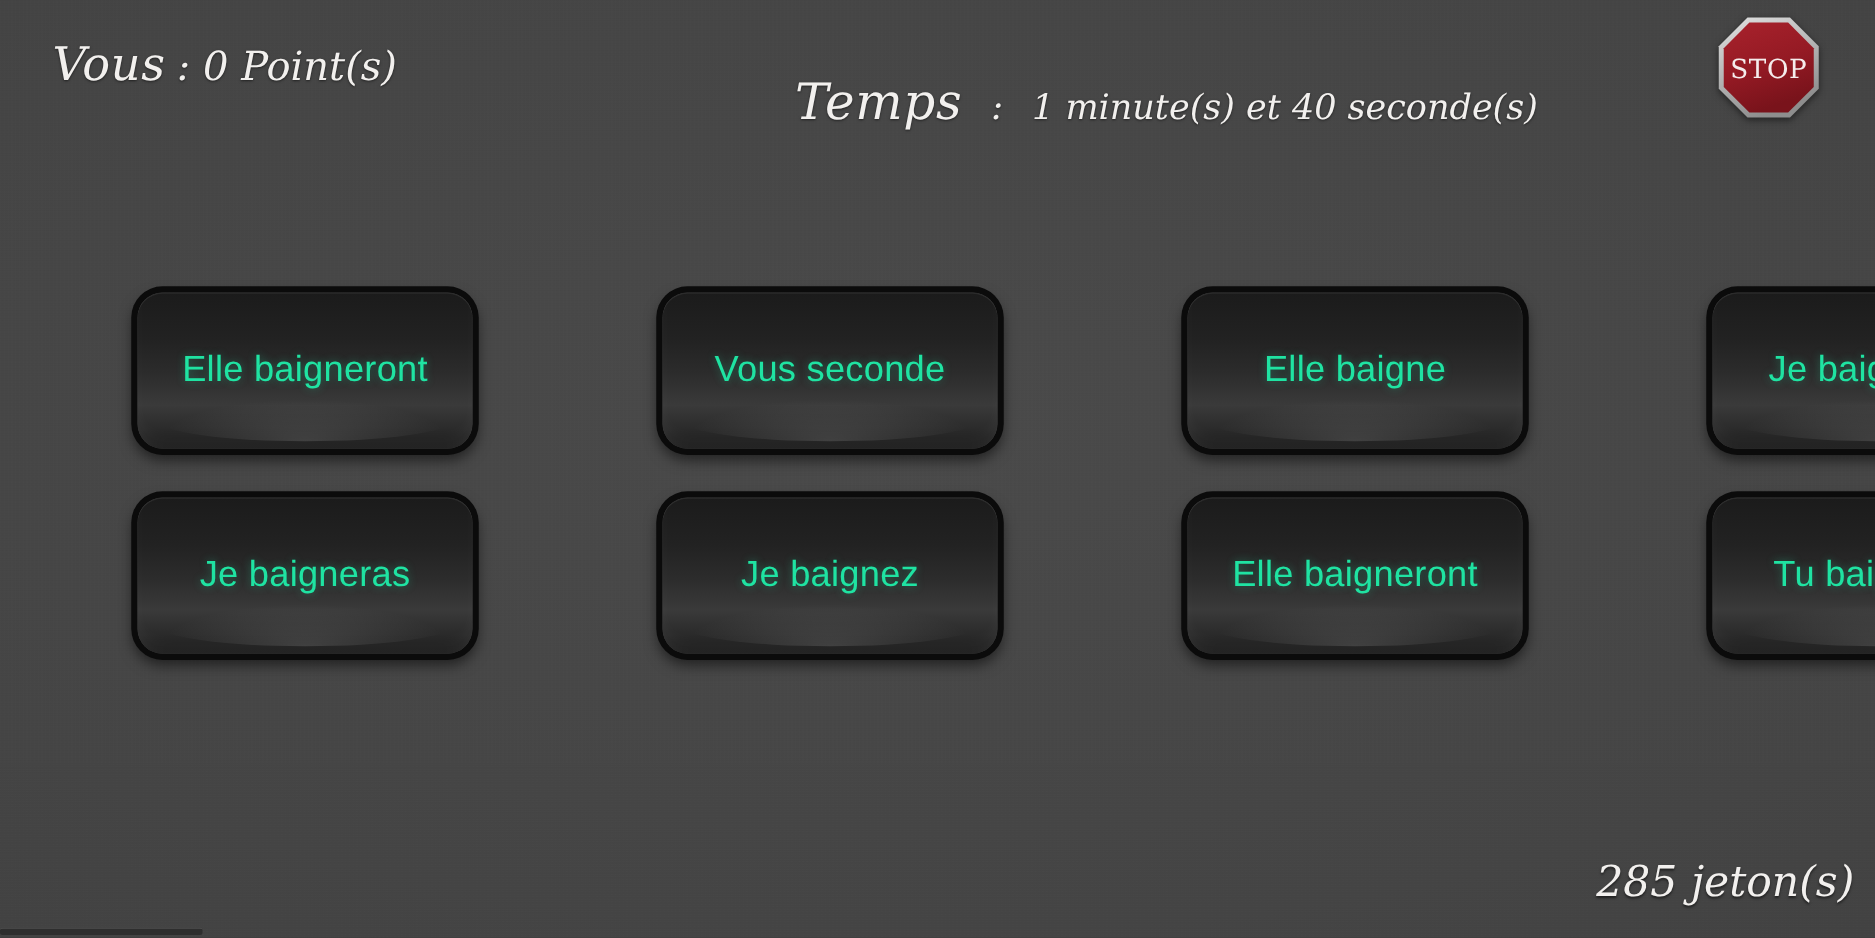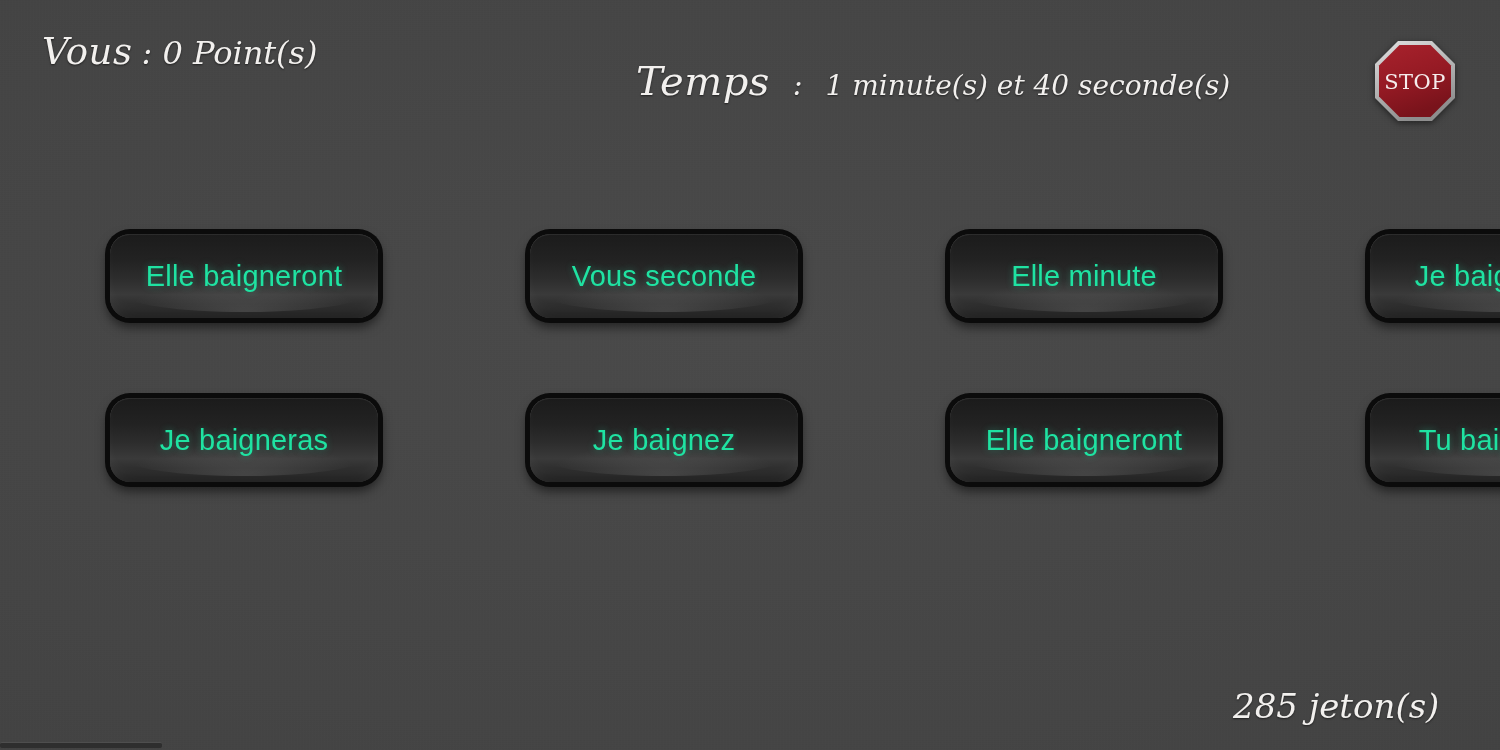--- a/index.html
+++ b/index.html
@@ -54,30 +54,30 @@
     top: 42px;
     display: flex;
     align-items: baseline;
     gap: 23px;
   }
   #temps-label { font-size: 40px; letter-spacing: .5px; }
   #temps-sep   { font-size: 29px; }
   #temps-value { font-size: 28px; margin-top: 27px; }
 
   #jetons-line {
-    left: 1233px;
+    left: 1277px;
     top: 686px;
     font-size: 34px;
   }
 
   
   #stop-button {
     position: absolute;
     left: 1374px;
-    top: 40px;
+    top: 13px;
     width: 82px;
     height: 82px;
     z-index: 4;
     cursor: pointer;
     filter: drop-shadow(0 2px 3px rgba(0,0,0,.5));
   }
   #stop-button svg { display: block; width: 100%; height: 100%; }
   .stop-label {
     font-family: "DejaVu Serif", "Liberation Serif", serif;
     font-size: 21px;
@@ -92,21 +92,21 @@
     top: 234px;
     width: 1500px;
     display: grid;
     grid-template-columns: repeat(4, 420px);
     grid-auto-rows: 100px;
     row-gap: 64px;
     z-index: 2;
   }
   .answer-button {
     width: 268px;
-    height: 84px;
+    height: 125px;
     border: none;
     padding: 18px 10px;
     position: relative;
     border-radius: 20px;
     cursor: pointer;
     color: #1fe3a2;
     font-family: "Liberation Sans", sans-serif;
     font-size: 29px;
     font-weight: 400;
     letter-spacing: .2px;
@@ -191,21 +191,21 @@
   </div>
 
   <div id="button-grid">
     <button class="answer-button">
       <span>Elle baigneront</span>
     </button>
     <button class="answer-button">
       <span>Vous seconde</span>
     </button>
     <button class="answer-button">
-      <span>Elle minute</span>
+      <span>Elle baigne</span>
     </button>
     <button class="answer-button">
       <span>Je baigneront</span>
     </button>
     <button class="answer-button">
       <span>Je baigneras</span>
     </button>
     <button class="answer-button">
       <span>Je baignez</span>
     </button>

